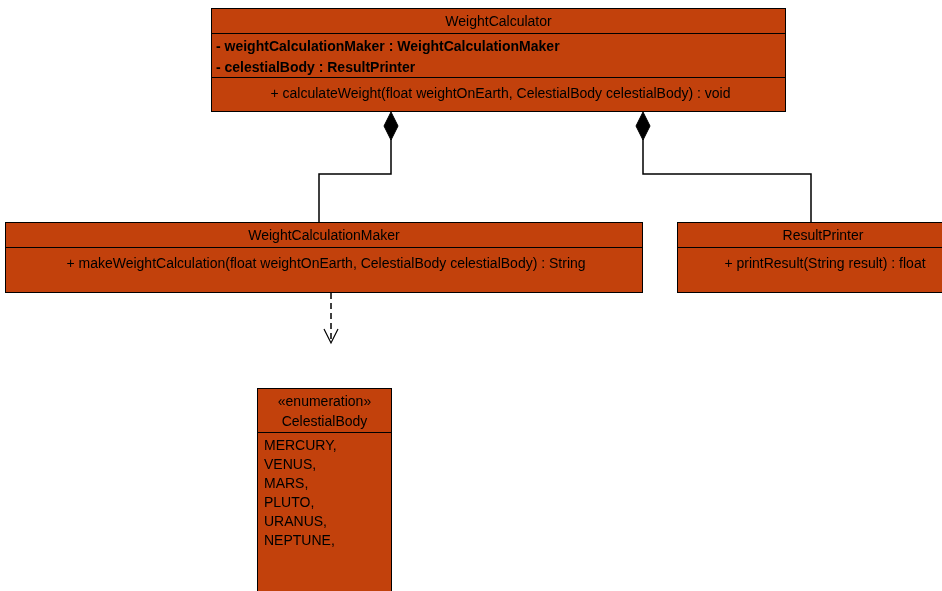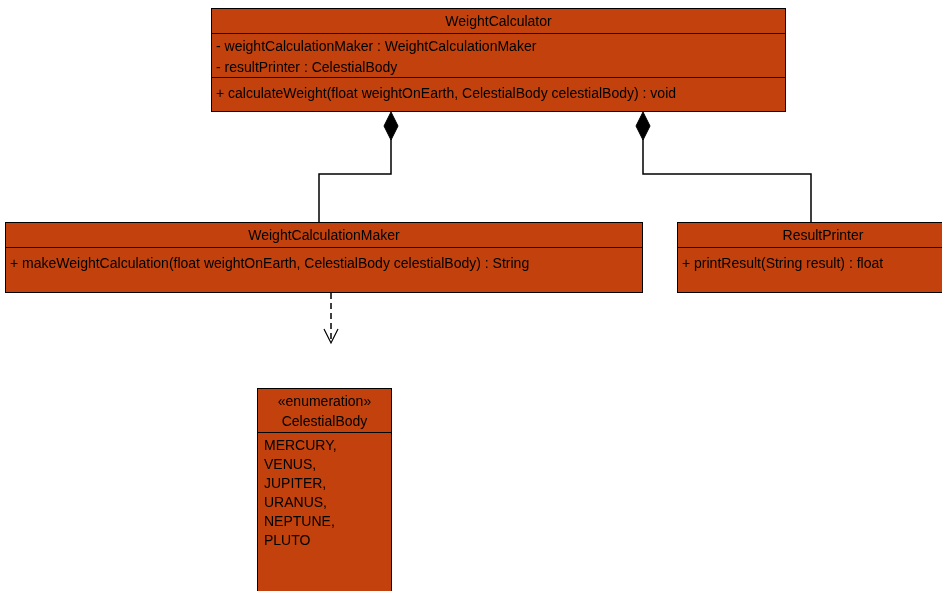--- a/index.html
+++ b/index.html
@@ -36,23 +36,23 @@
     line-height: 17px;
   }
   .uml-title.h24 { height: 24px; }
   .uml-compartment {
     flex: 0 0 auto;
     padding: 2px 0 0 4px;
     line-height: 21px;
     white-space: nowrap;
     overflow: hidden;
   }
-  .uml-compartment.divided { border-bottom: 1.5px solid #000000; }
+  .uml-compartment.divided { border-bottom: 1.5px solid #000000; font-weight: bold; }
   .uml-compartment.fill { flex: 1 1 auto; }
-  .uml-compartment.methods-pad { padding-top: 5px; }
+  .uml-compartment.methods-pad { padding-top: 5px; text-align: center; }
   .enum-title {
     flex: 0 0 auto;
     height: 43px;
     border-bottom: 1.5px solid #000000;
     display: flex;
     flex-direction: column;
     align-items: center;
     justify-content: center;
     text-align: center;
     line-height: 20px;
@@ -80,21 +80,21 @@
     <path d="M643,112 L650,126 L643,140 L636,126 Z" fill="#000000" stroke="#000000" stroke-width="1"></path>
 
     <line x1="331" y1="293" x2="331" y2="340" stroke="#000000" stroke-width="1.5" stroke-dasharray="6 4"></line>
     <path d="M324,329 L331,343 L338,329" fill="none" stroke="#000000" stroke-width="1.2"></path>
   </svg>
 
   <div class="uml-class" style="left:211px; top:8px; width:575px; height:104px;">
     <div class="uml-title h24">WeightCalculator</div>
     <div class="uml-compartment divided" style="height:41px;">
       <div class="line">- weightCalculationMaker : WeightCalculationMaker</div>
-      <div class="line">- resultPrinter : CelestialBody</div>
+      <div class="line">- celestialBody : ResultPrinter</div>
     </div>
     <div class="uml-compartment fill methods-pad">
       <div class="line">+ calculateWeight(float weightOnEarth, CelestialBody celestialBody) : void</div>
     </div>
   </div>
 
   <div class="uml-class" style="left:5px; top:222px; width:638px; height:71px;">
     <div class="uml-title h24">WeightCalculationMaker</div>
     <div class="uml-compartment fill methods-pad">
       <div class="line">+ makeWeightCalculation(float weightOnEarth, CelestialBody celestialBody) : String</div>
@@ -109,20 +109,20 @@
   </div>
 
   <div class="uml-class" style="left:257px; top:344px; width:135px; height:233px;margin-top:44px;">
     <div class="enum-title">
       <div>«enumeration»</div>
       <div>CelestialBody</div>
     </div>
     <div class="enum-values">
       <div class="line">MERCURY,</div>
       <div class="line">VENUS,</div>
-      <div class="line">JUPITER,</div>
+      <div class="line">MARS,</div>
+      <div class="line">PLUTO,</div>
       <div class="line">URANUS,</div>
       <div class="line">NEPTUNE,</div>
-      <div class="line">PLUTO</div>
     </div>
   </div>
 
 </div>
 
 </body></html>

